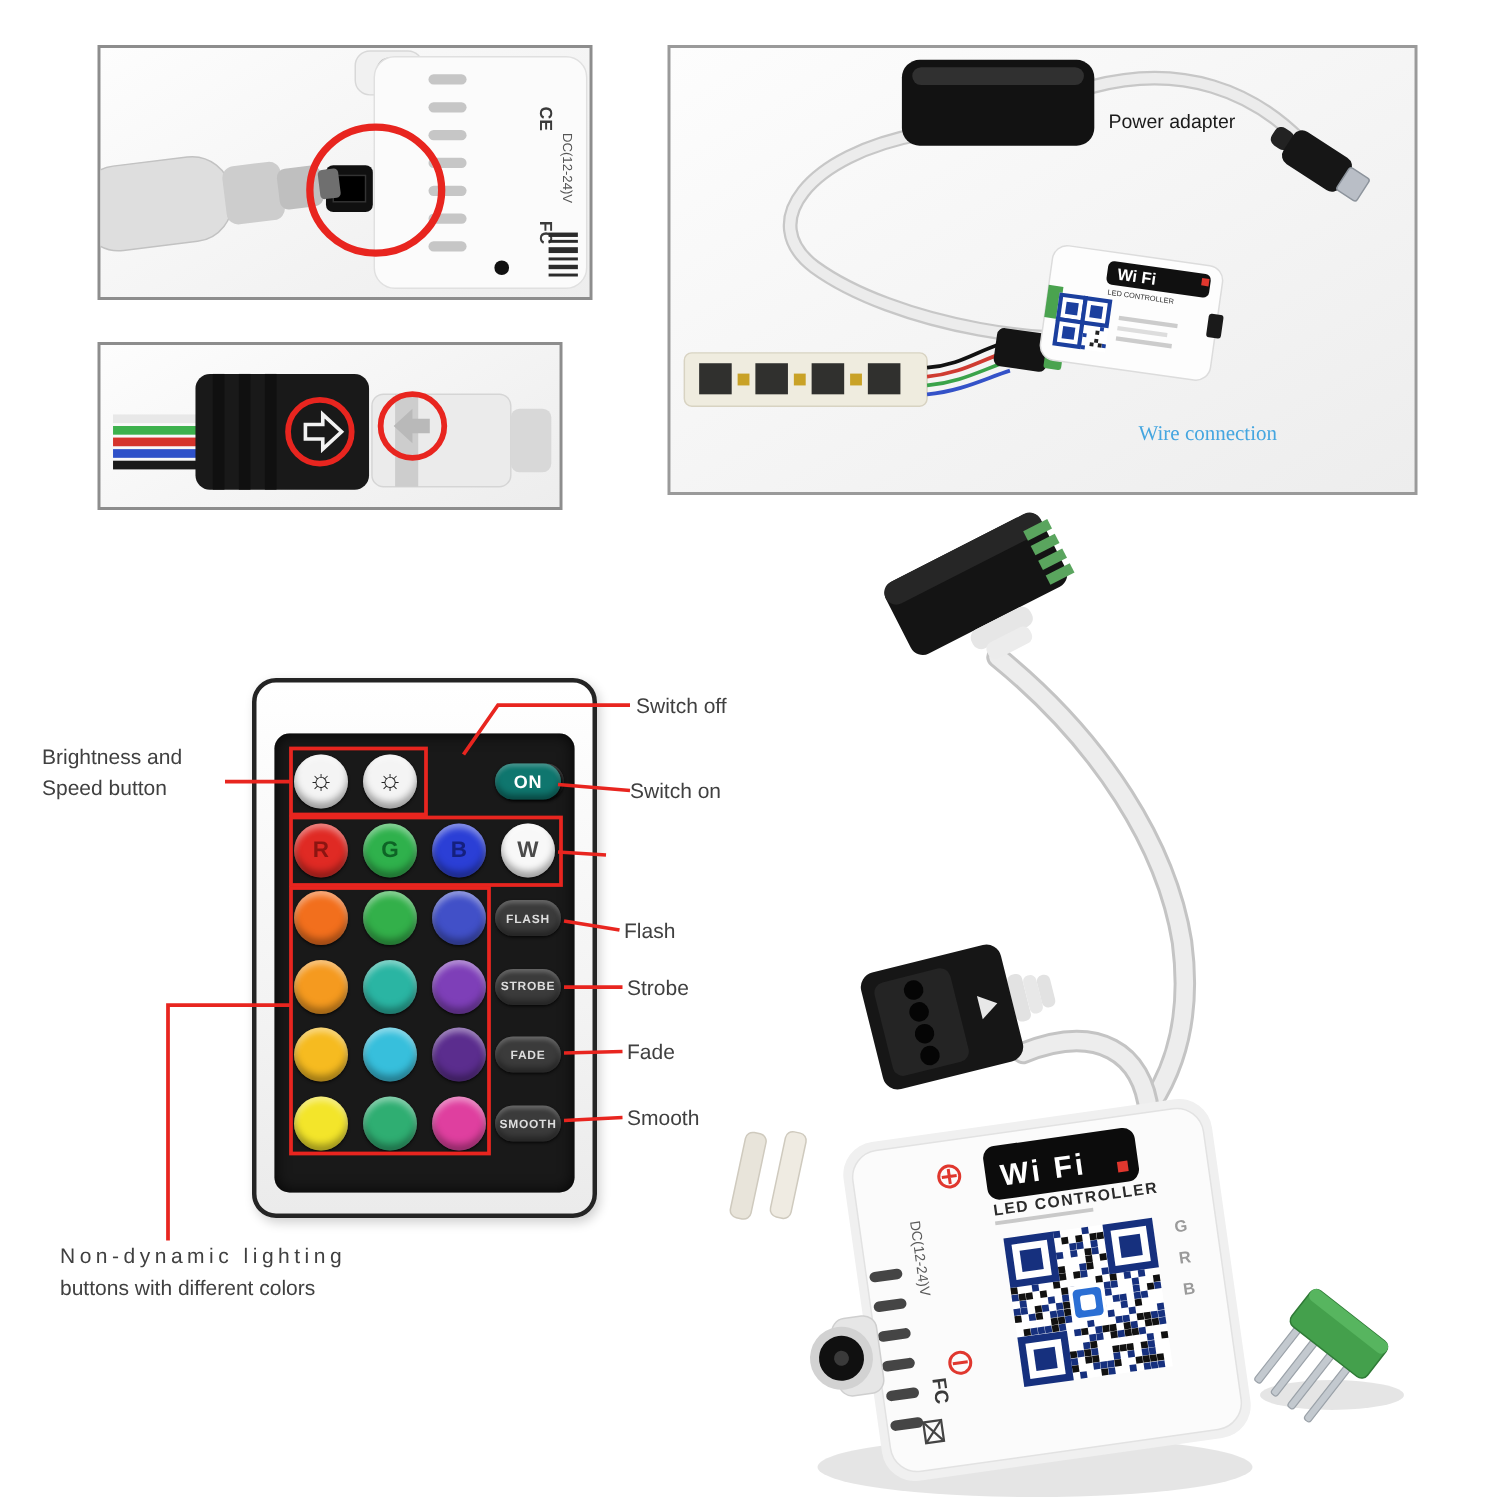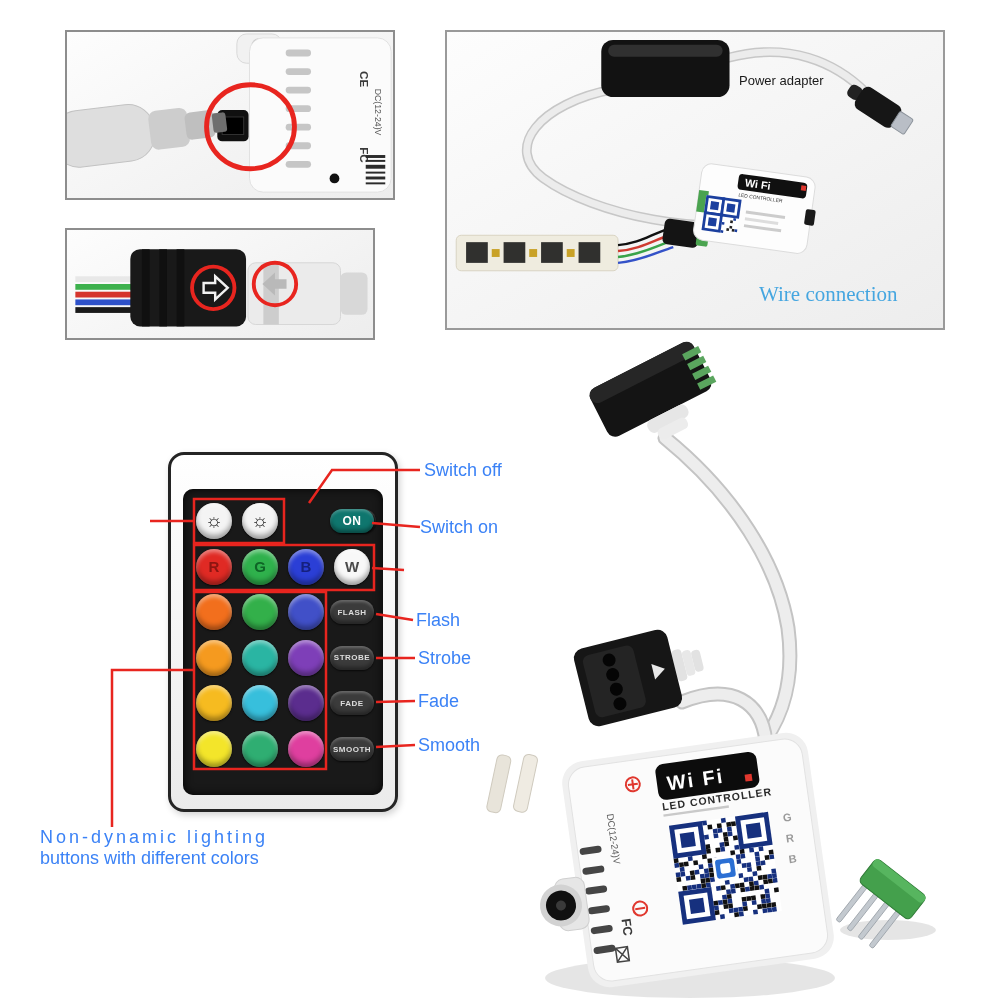--- a/index.html
+++ b/index.html
@@ -8,37 +8,37 @@
 
   .inset { position:absolute; background:linear-gradient(150deg,#fdfdfd 0%, #ededed 100%); }
   .inset > svg { position:absolute; left:0; top:0; width:100%; height:100%; }
   .inset-a { left:65px; top:30px; width:330px; height:170px; border:2px solid #8d8d8d; }
   .inset-b { left:65px; top:228px; width:310px; height:112px; border:2px solid #8d8d8d; }
   .inset-c { left:445px; top:30px; width:500px; height:300px; border:2px solid #9a9a9a; }
 
   .lbl { position:absolute; color:#1a1a1a; }
   .power-adapter-label { left:292px; top:25px; font-size:13px;margin-top:16px; }
   .led-strip-label { left:35px; top:256px; font-size:13px; line-height:16px; }
-  .wire-connection-label { left:312px; top:250px; font-size:21px; font-family:"Liberation Serif", serif; color:#45a6e0; }
+  .wire-connection-label { left:312px; top:250px; font-size:14px; font-family:"Liberation Serif", serif; color:#45a6e0; }
 
   .remote { position:absolute; left:168px; top:452px; width:230px; height:360px;
             border:3px solid #242424; border-radius:16px;
             background:linear-gradient(180deg,#ffffff,#ebebeb);
             box-shadow:2px 3px 7px rgba(0,0,0,0.18); }
   .remote-face { position:absolute; left:12px; top:34px; width:200px; height:306px;
             background:#191919; border-radius:10px; box-shadow:inset 0 0 10px rgba(0,0,0,0.85); }
   .rbtn { position:absolute; transform:translate(-50%,-50%); display:flex; align-items:center;
           justify-content:center; font-weight:bold; }
   .rbtn-round { width:36px; height:36px; border-radius:50%; font-size:15px;
           box-shadow: inset 0 -4px 5px rgba(0,0,0,0.35), inset 0 3px 4px rgba(255,255,255,0.45), 0 1px 2px rgba(0,0,0,0.7); }
   .rbtn-pill { width:44px; height:24px; border-radius:13px; letter-spacing:0.5px;
           box-shadow: inset 0 -3px 4px rgba(0,0,0,0.4), inset 0 2px 3px rgba(255,255,255,0.25), 0 1px 2px rgba(0,0,0,0.7); }
 
   .annot { position:absolute; left:0; top:0; width:1000px; height:1000px; pointer-events:none; }
-  .callout { position:absolute; font-size:18px; color:#3b82f6; line-height:21px; }
+  .callout { position:absolute; font-size:14px; color:#404040; line-height:21px; }
   .callout .sp { letter-spacing:3px; }
   .product { position:absolute; left:440px; top:330px; width:560px; height:670px; }
 </style>
 </head>
 <body>
 
 <div class="canvas">
 
   <div class="inset inset-a">
     <svg viewBox="0 0 330 170">
@@ -203,20 +203,24 @@
         <div class="rbtn rbtn-pill" style="left: 169px; top: 260px; background: rgb(59, 59, 59); color: rgb(221, 221, 221); font-size: 8px;">SMOOTH</div>
       </div>
   </div>
 
   <div class="callout" style="left:424px;top:460px">Switch off</div>
   <div class="callout" style="left:420px;top:517px">Switch on</div>
   <div class="callout" style="left:416px;top:610px">Flash</div>
   <div class="callout" style="left:418px;top:648px">Strobe</div>
   <div class="callout" style="left:418px;top:691px">Fade</div>
   <div class="callout" style="left:418px;top:735px">Smooth</div>
+  <div class="callout" style="left:28px;top:494px">
+    <div>Brightness and</div>
+    <div>Speed button</div>
+  </div>
   <div class="callout" style="left:40px;top:827px">
     <div class="sp">Non-dynamic lighting</div>
     <div>buttons with different colors</div>
   </div>
 
   <svg class="product" viewBox="0 0 560 670">
     <ellipse cx="250" cy="648" rx="145" ry="20" fill="rgba(0,0,0,0.10)"></ellipse>
     <ellipse cx="448" cy="600" rx="48" ry="10" fill="rgba(0,0,0,0.10)"></ellipse>
 
     <path d="M 225,108 C 295,165 338,235 348,298 C 356,358 338,402 305,432" fill="none" stroke="#c4c4c4" stroke-width="15" stroke-linecap="round"></path>

